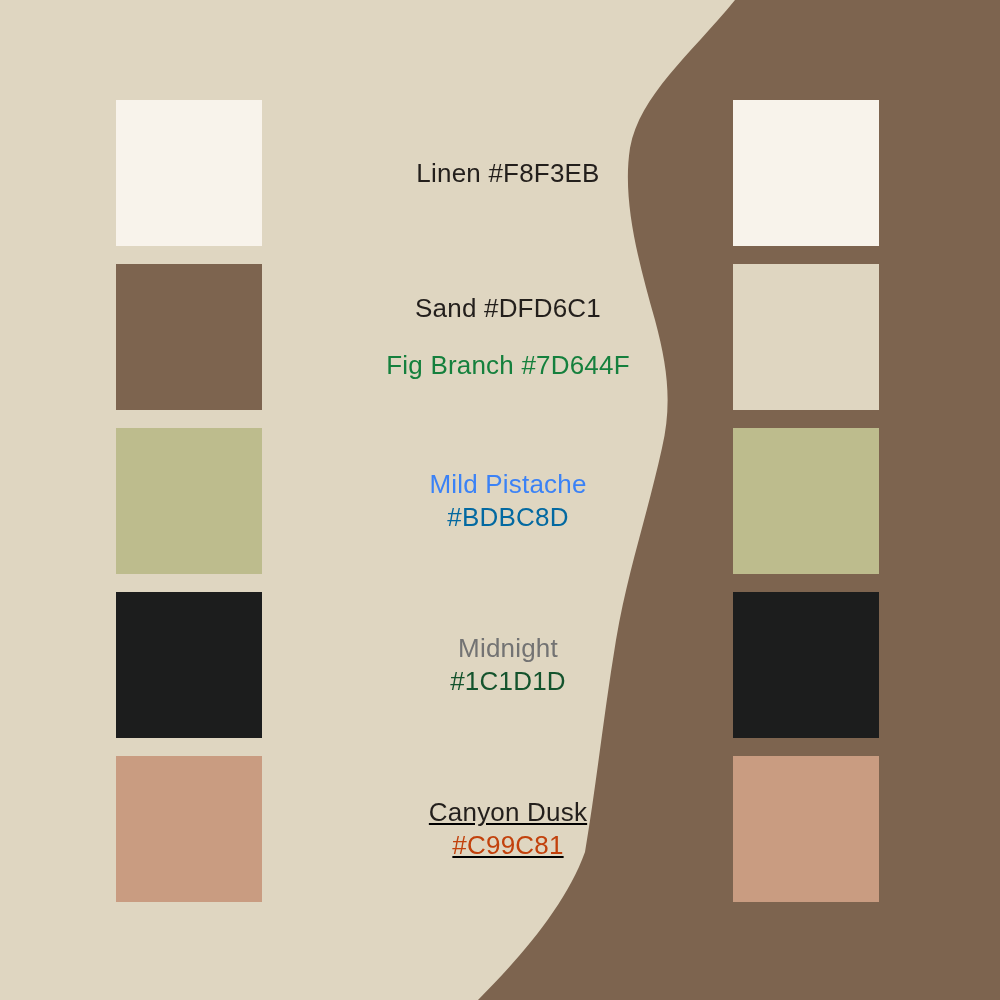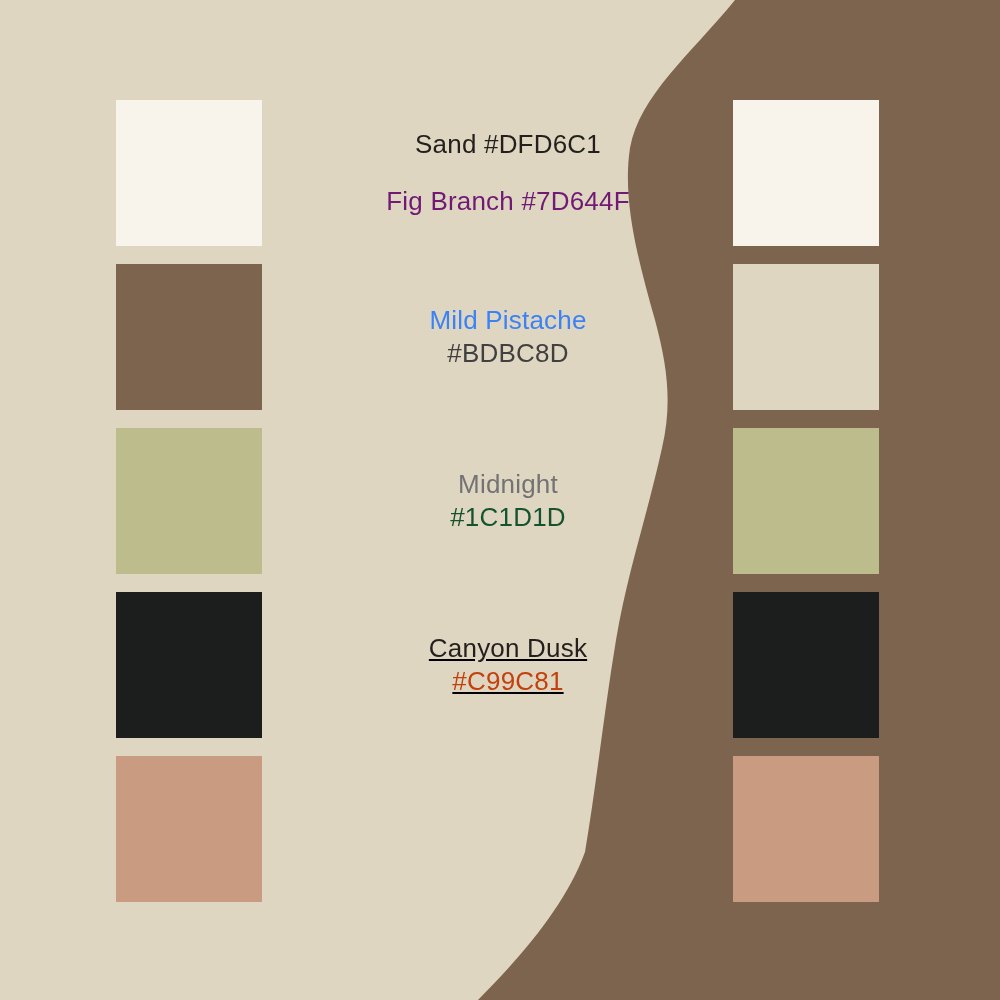--- a/index.html
+++ b/index.html
@@ -83,29 +83,32 @@
   <div class="swatch-column" id="swatch-column-left">
     <div class="swatch" style="background-color: rgb(248, 243, 235);"></div>
     <div class="swatch" style="background-color: rgb(125, 100, 79);"></div>
     <div class="swatch" style="background-color: rgb(189, 188, 141);"></div>
     <div class="swatch" style="background-color: rgb(28, 29, 29);"></div>
     <div class="swatch" style="background-color: rgb(201, 156, 129);"></div>
   </div>
 
   <div id="label-column">
 
+    <div class="label-row">
+      <div class="label-line" style="color: rgb(35, 31, 28);">Linen #F8F3EB</div>
+    </div>
 
     <div class="label-row">
       <div class="label-line" style="color: rgb(35, 31, 28); text-align: right;">Sand #DFD6C1</div>
-      <div class="label-line" style="color: #701a75; margin-top: 24px;">Fig Branch #7D644F</div>
+      <div class="label-line" style="color: #15803d; margin-top: 24px;">Fig Branch #7D644F</div>
     </div>
 
     <div class="label-row">
       <div class="label-line" style="color: #3b82f6;">Mild Pistache</div>
-      <div class="label-line" style="color: #404040;">#BDBC8D</div>
+      <div class="label-line" style="color: #0369a1;">#BDBC8D</div>
     </div>
 
     <div class="label-row">
       <div class="label-line" style="color: #737373;">Midnight</div>
       <div class="label-line" style="color: #14532d;">#1C1D1D</div>
     </div>
 
     <div class="label-row">
       <div class="label-line" style="color: rgb(35, 31, 28);">Canyon Dusk</div>
       <div class="label-line" style="color: #c2410c;">#C99C81</div>

